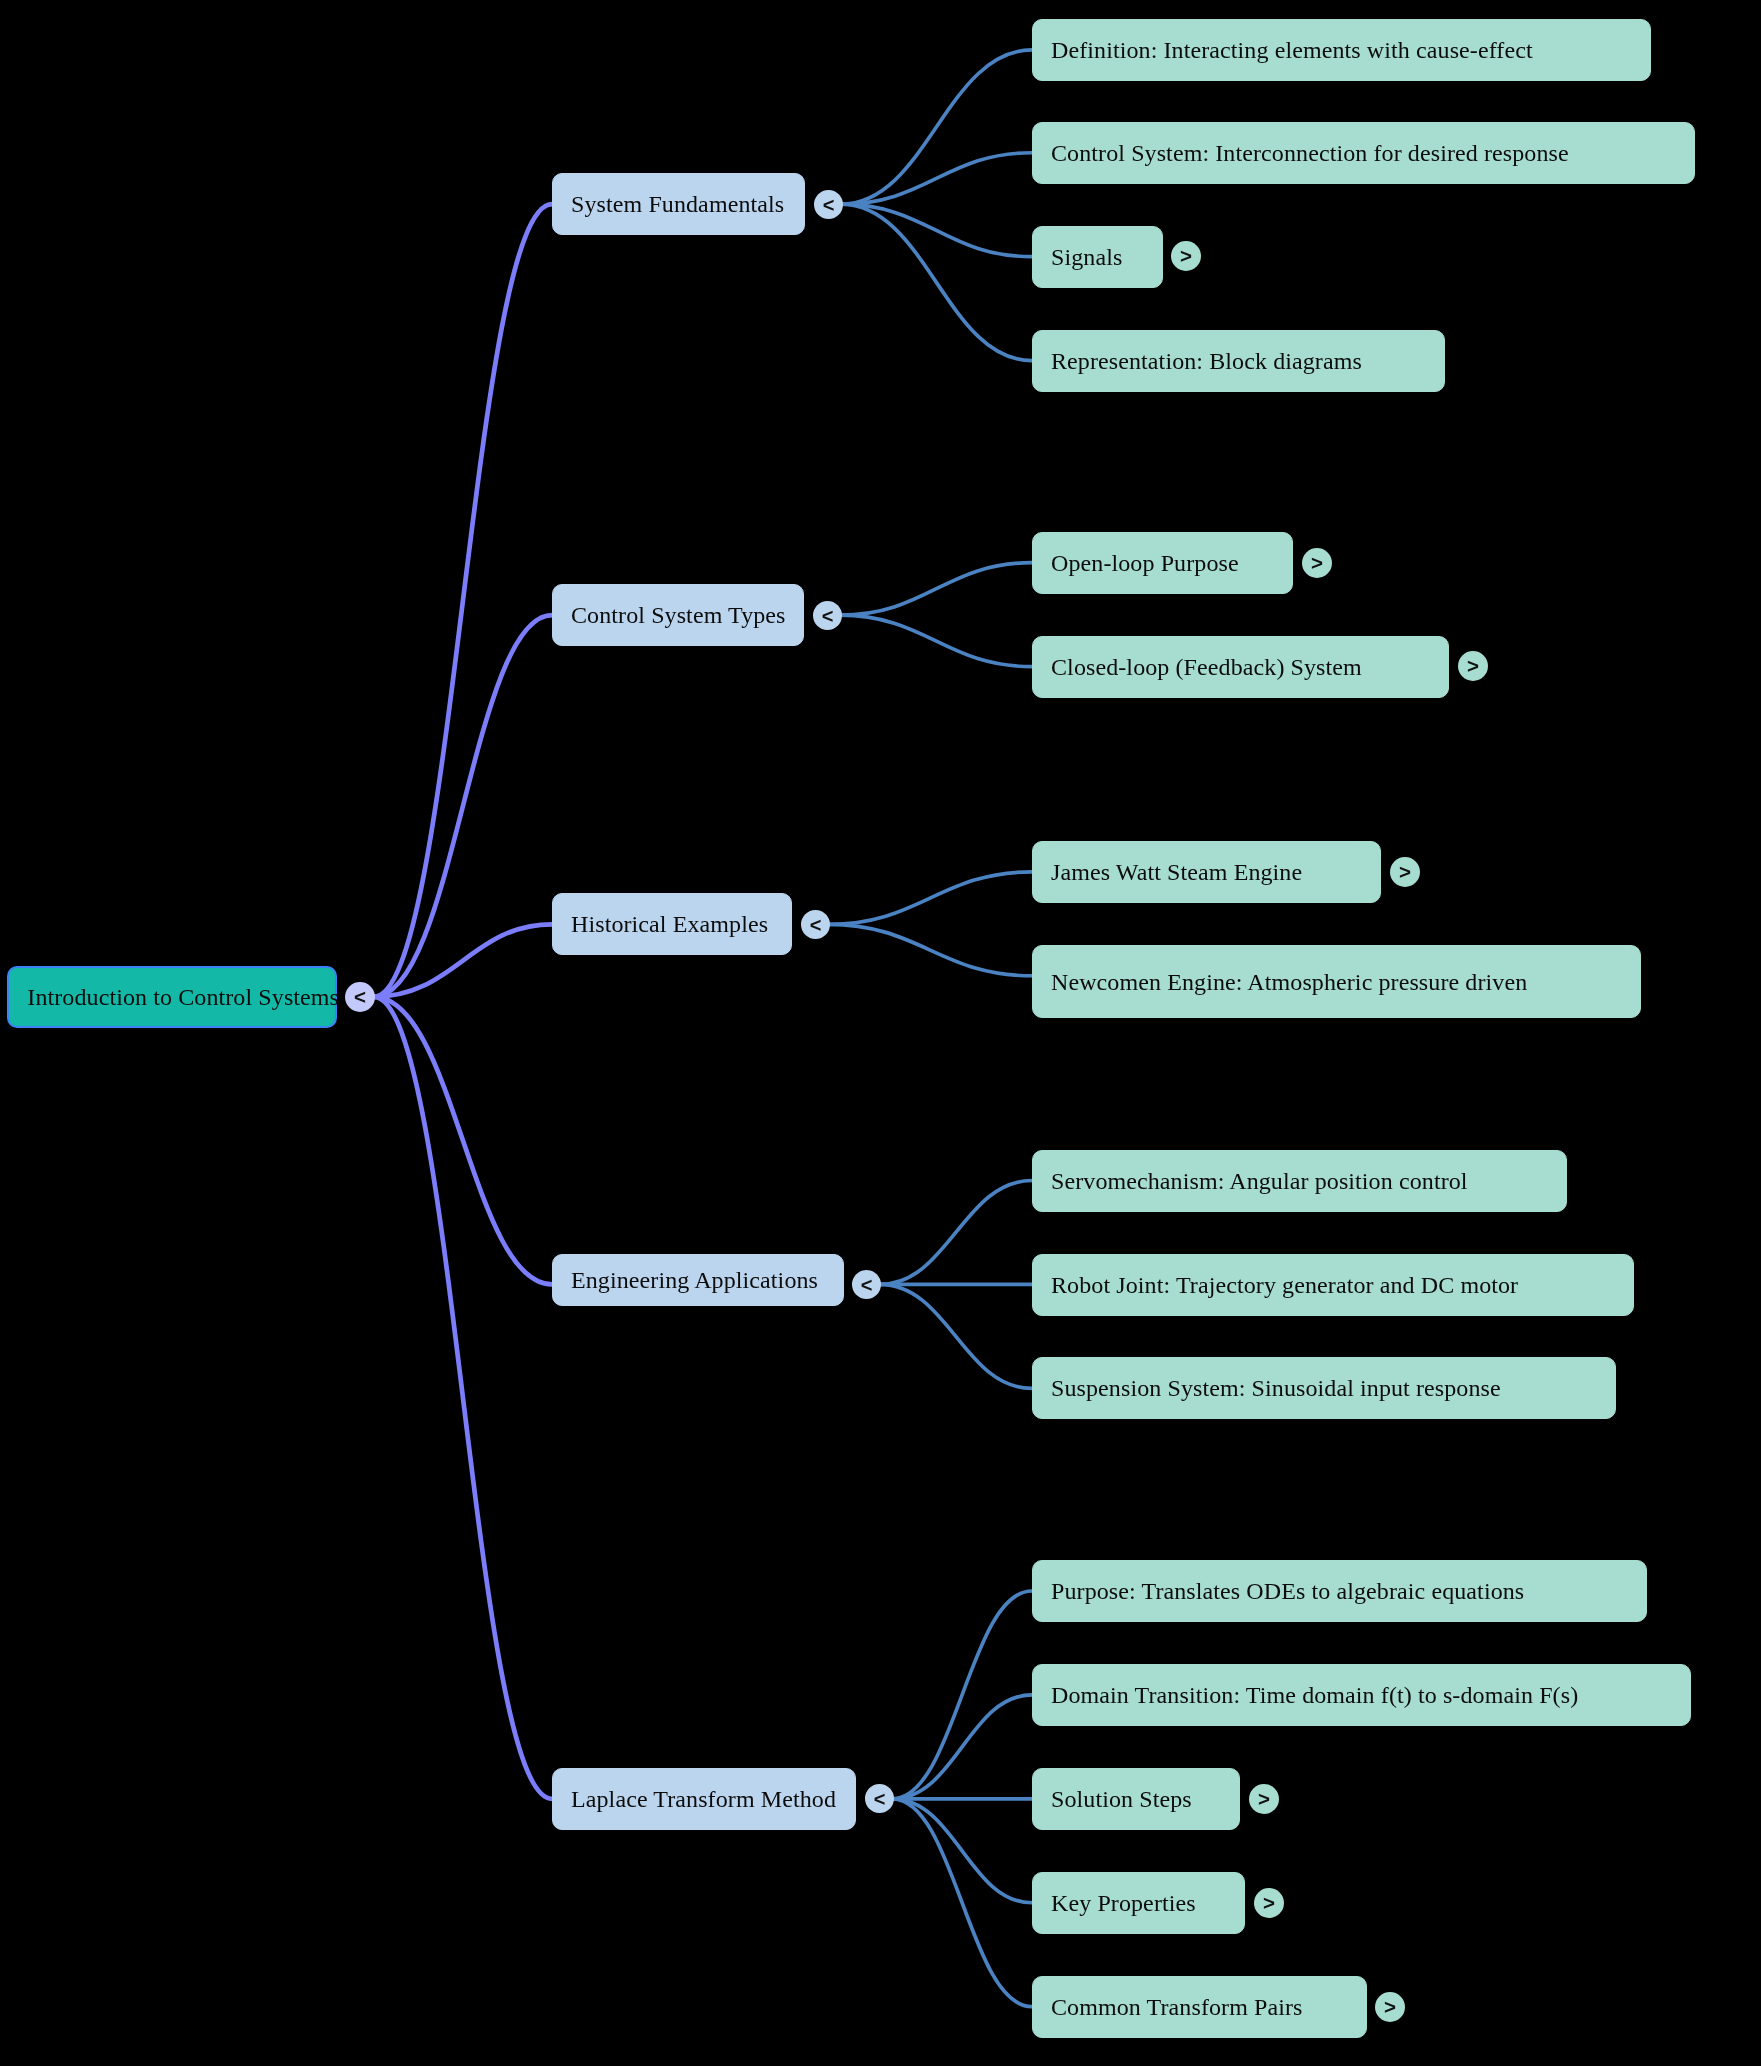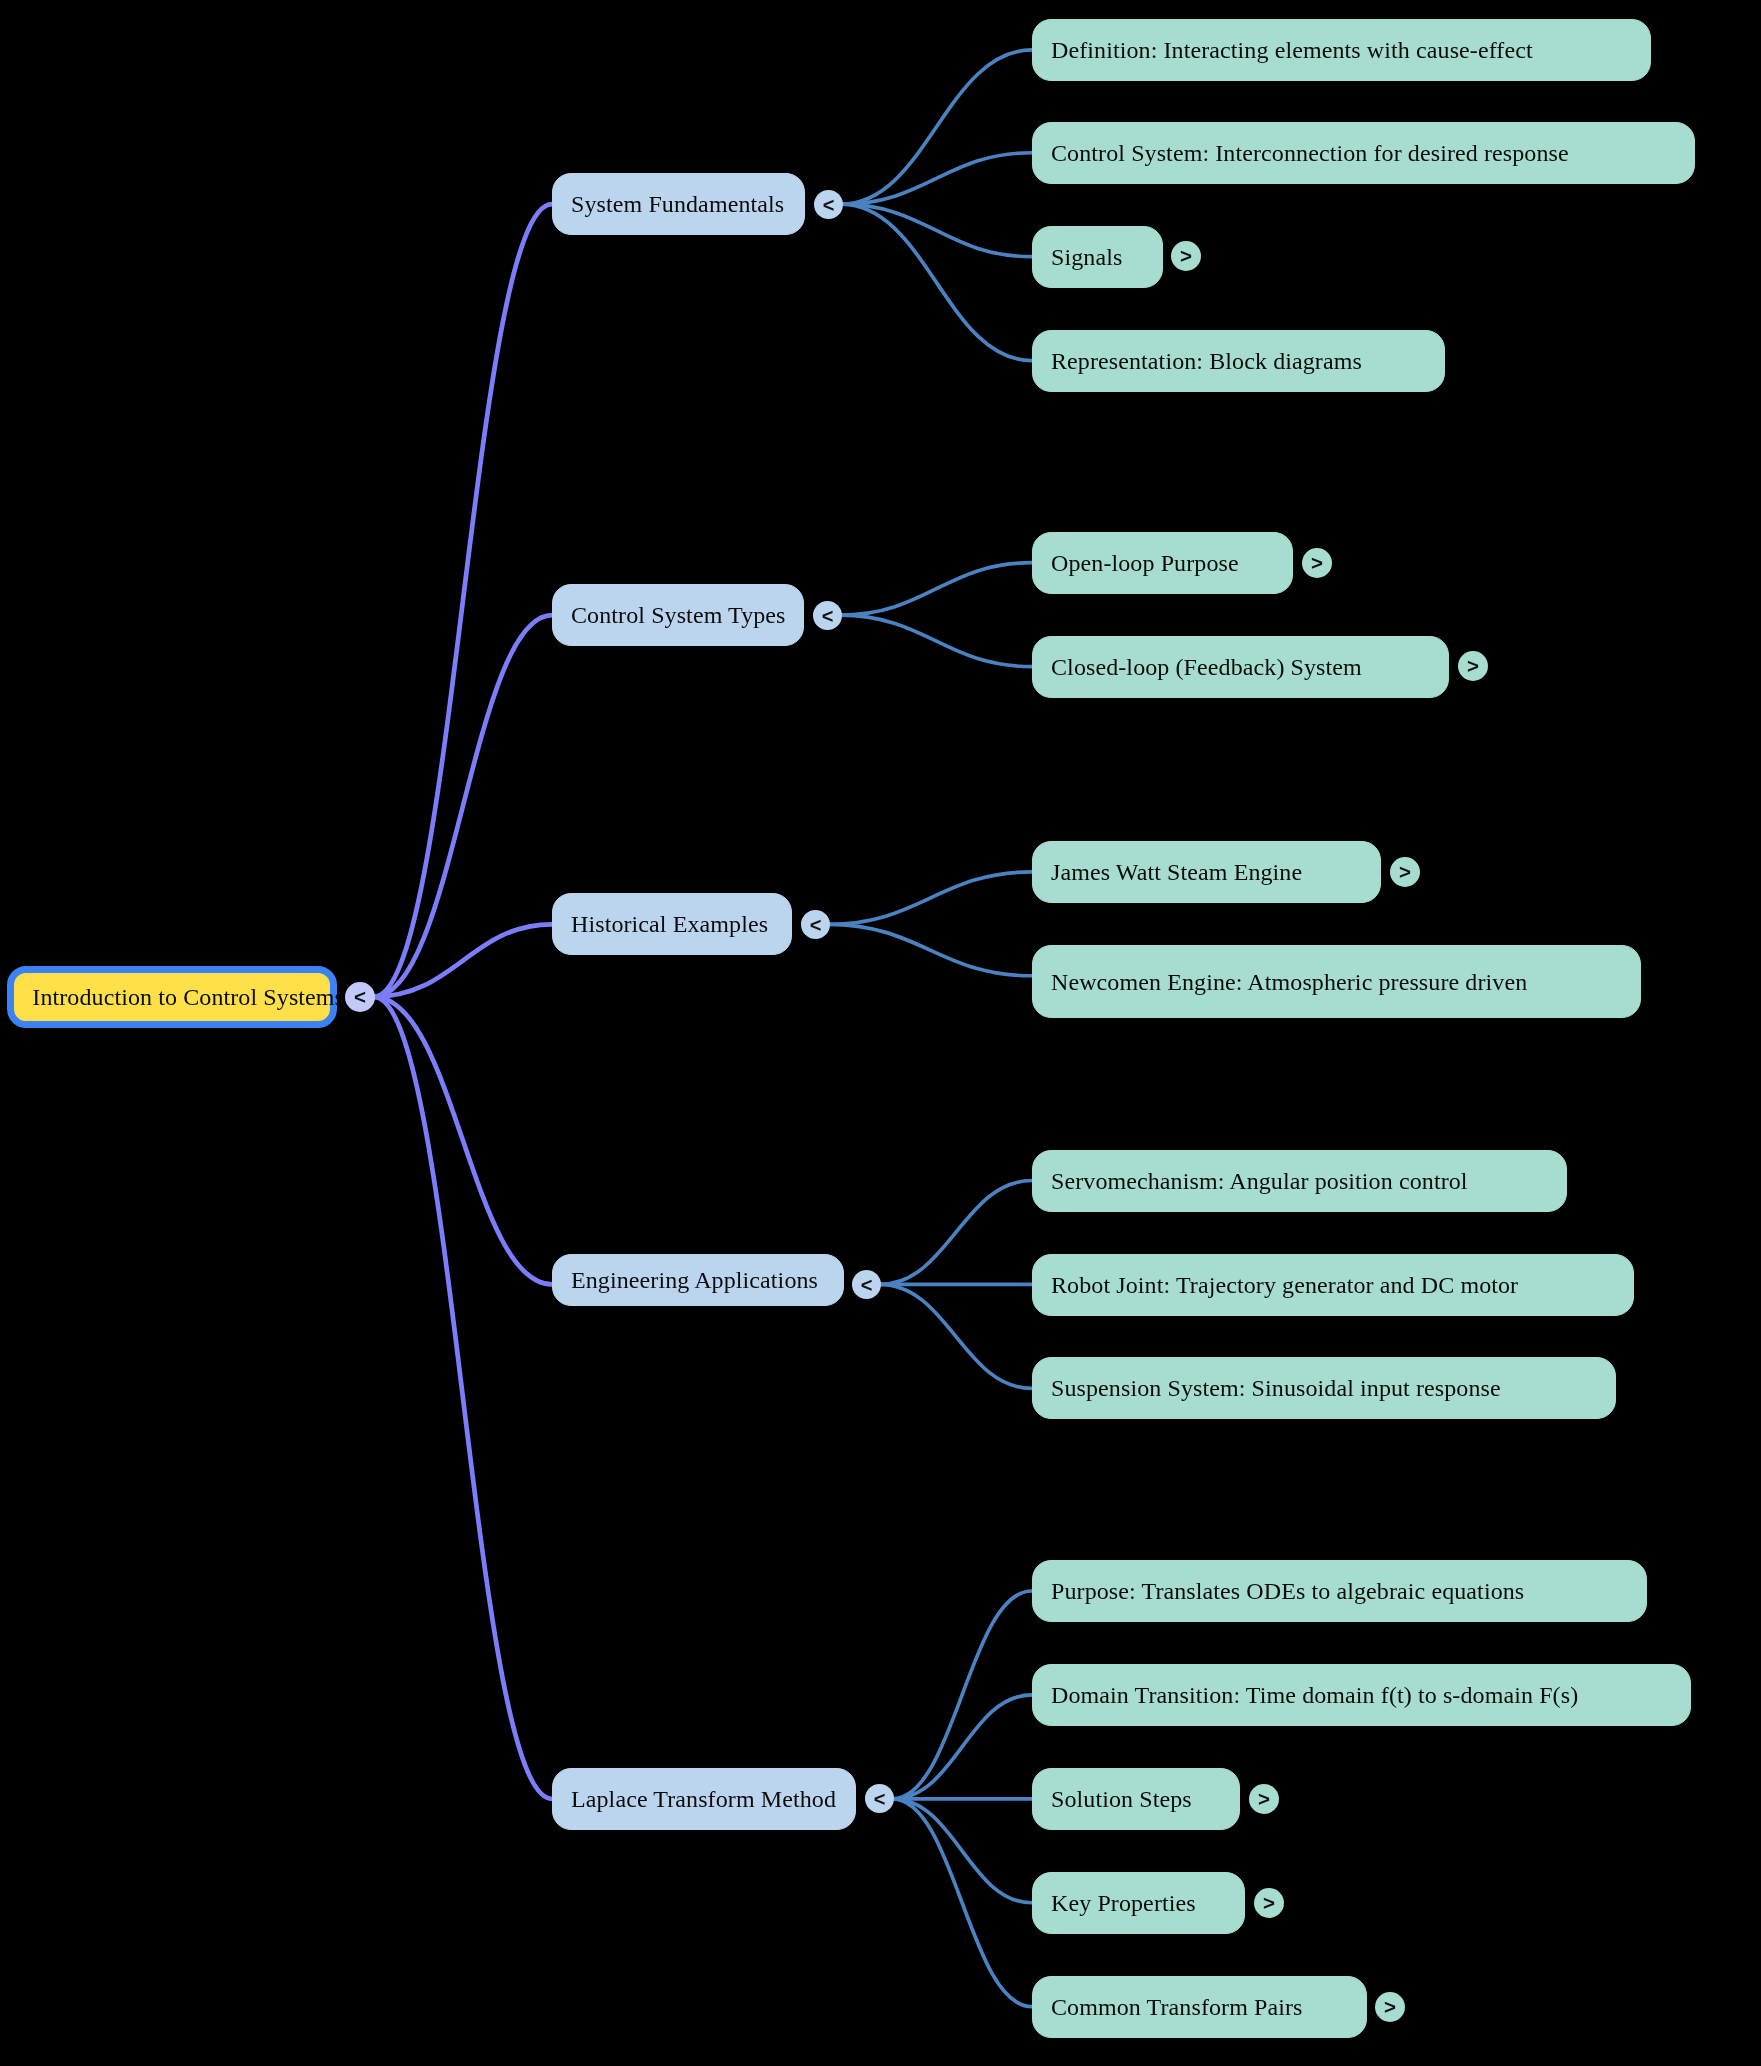--- a/index.html
+++ b/index.html
@@ -1,23 +1,23 @@
 <!DOCTYPE html>
 <html style="font-size:8.4px"><head>
 <meta charset="utf-8">
 <style>
   html,body{margin:0;padding:0;background:#000;}
   body{width:1761px;height:2066px;overflow:hidden;
        font-family:"Liberation Serif","DejaVu Serif",serif;}
   #stage{position:relative;width:1761px;height:2066px;background:#000;}
   svg#edges{position:absolute;inset:0;width:1761px;height:2066px;}
   .node{position:absolute;box-sizing:border-box;display:flex;align-items:center;
-        border-radius:19px;padding:1px 18px;white-space:nowrap;color:#0c0c0c;
+        border-radius:10px;padding:1px 18px;white-space:nowrap;color:#0c0c0c;
         font-size:24px;line-height:1;letter-spacing:0.1px;}
-  .node.root{background:#fde047;border:7px solid #3b82f6;}
+  .node.root{background:#14b8a6;border:2px solid #3b82f6;}
   .node.branch{background:#bcd5ef;border:1px solid #bcd5ef;}
   .node.leaf{background:#a6ddd0;border:1px solid #a6ddd0;}
   .badge{position:absolute;display:flex;align-items:center;justify-content:center;
          border-radius:50%;font-family:"Liberation Sans","DejaVu Sans",sans-serif;
          font-weight:700;color:#111;line-height:1;}
   .badge.root-b{background:#c3c9fb;}
   .badge.branch-b{background:#bcd5ef;}
   .badge.leaf-b{background:#a6ddd0;}
 </style>
 </head>

